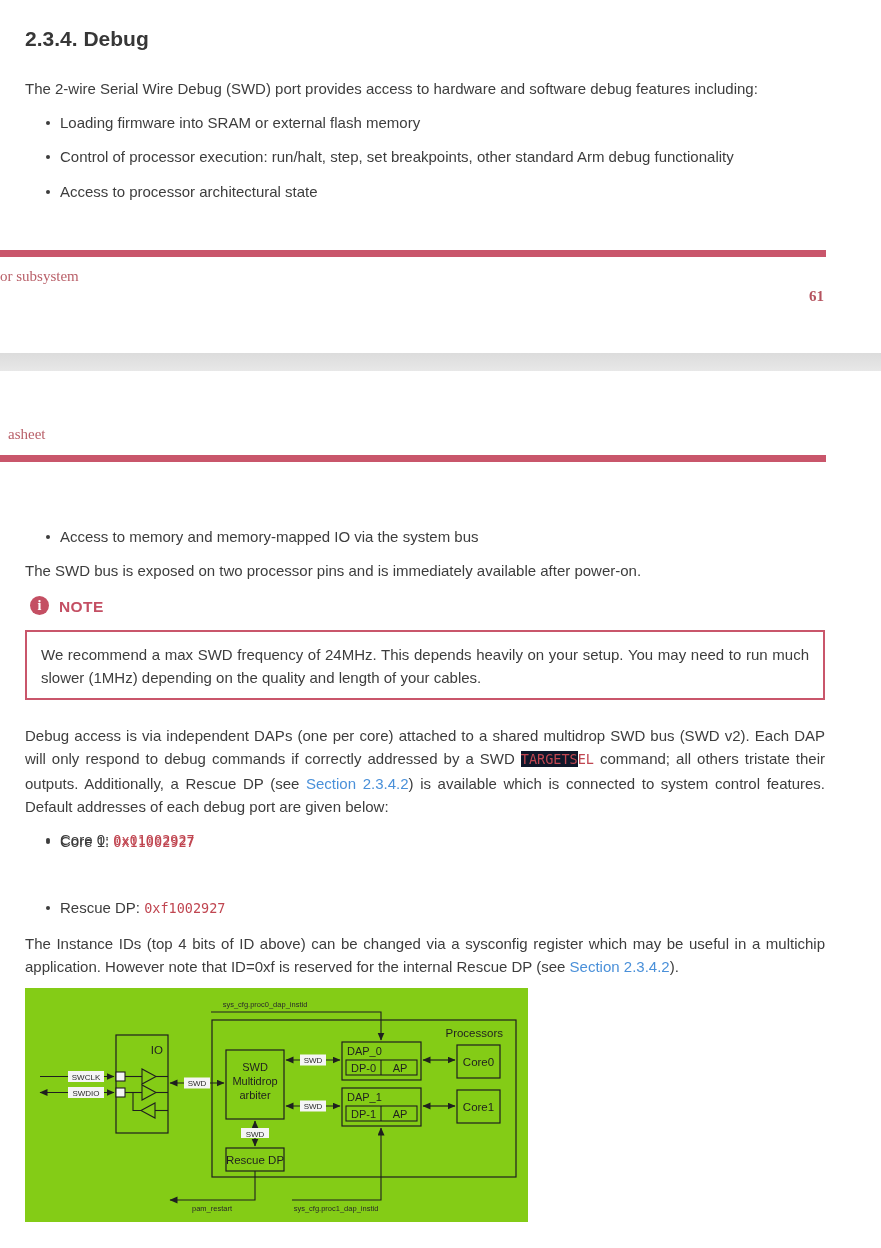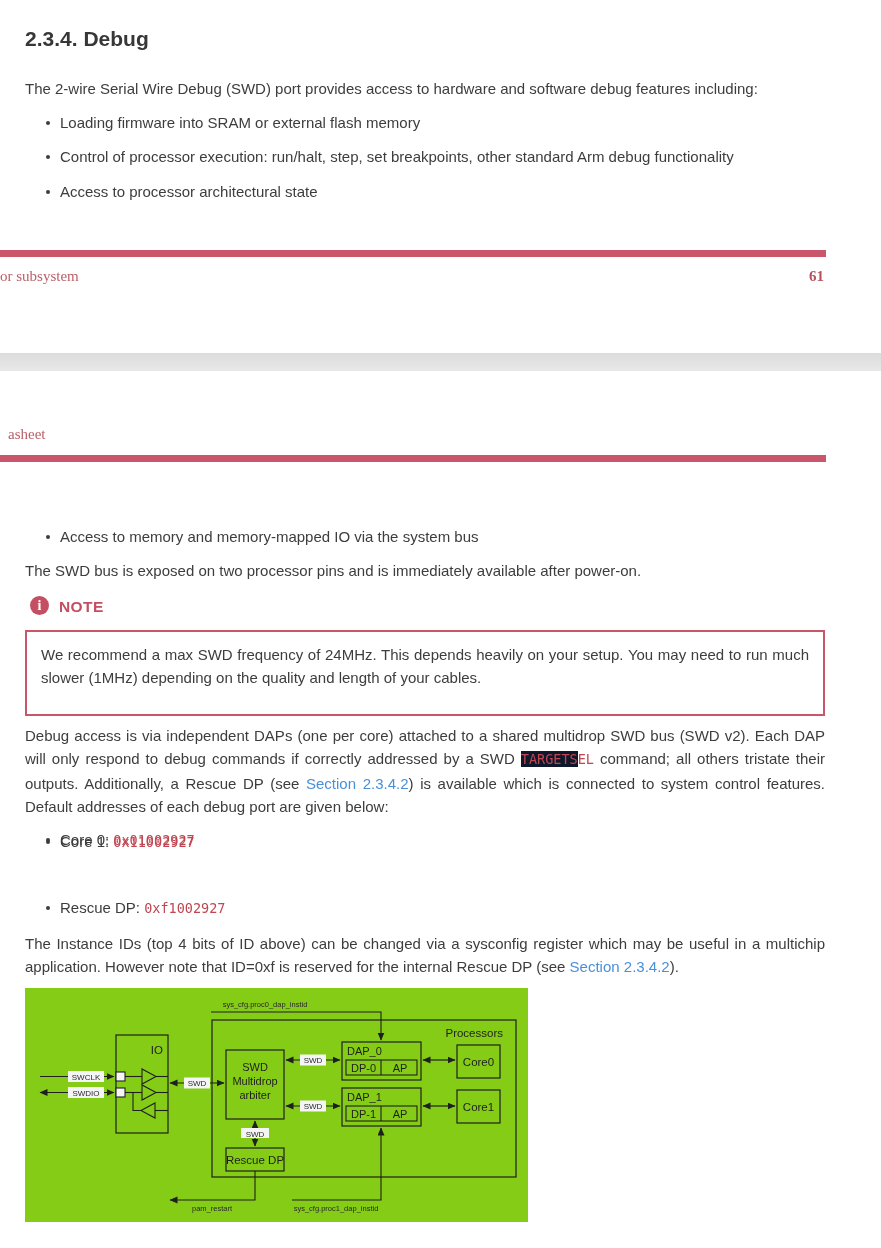--- a/index.html
+++ b/index.html
@@ -7,27 +7,27 @@
           font-family:"Liberation Sans",sans-serif;color:#3d3d3d;padding-left:24px;}
   .abs{position:absolute;}
   .h1{font-size:21px;font-weight:bold;color:#373737;}
   .body-text{font-size:15px;line-height:23.3px;color:#3d3d3d;}
   .justify{text-align:justify;}
   .li-row{position:absolute;left:46px;display:flex;align-items:flex-start;}
   .li-dot{flex:0 0 auto;width:4px;height:4px;border-radius:50%;background:#3d3d3d;margin:8px 10px 0 0;}
   .li-text{font-size:15px;line-height:19px;color:#3d3d3d;white-space:nowrap;}
   .redbar{position:absolute;left:0;height:7px;background:#c9566b;}
   .pagefoot{font-family:"Liberation Serif",serif;font-size:15px;color:#b96069;white-space:nowrap;}
-  .pagenum{font-family:"Liberation Serif",serif;font-size:15px;font-weight:bold;color:#b5535f;}
+  .pagenum{font-family:"Liberation Serif",serif;font-size:15px;font-weight:bold;color:#b5535f;margin-top:20px;}
   .graygap{position:absolute;left:0;width:881px;background:linear-gradient(#dcdcdc,#e8e8e8);}
   .note-head{position:absolute;left:59px;top:598px;font-size:15.5px;font-weight:bold;color:#c44f63;letter-spacing:0.4px;}
   .note-icon{position:absolute;left:30px;top:596px;width:19px;height:19px;border-radius:50%;background:#c44f63;}
   .note-icon i{display:block;width:100%;text-align:center;color:#ffffff;font-family:"Liberation Serif",serif;
                font-style:normal;font-weight:bold;font-size:14px;line-height:19px;}
-  .note-box{position:absolute;left:25px;top:630px;width:800px;height:86px;box-sizing:border-box;
+  .note-box{position:absolute;left:25px;top:630px;width:800px;height:70px;box-sizing:border-box;
             border:2px solid #c9566b;padding:11px 14px;}
   .code{font-family:"DejaVu Sans Mono","Liberation Mono",monospace;font-size:13.5px;color:#c04651;}
   .hl{background:#0f172a;}
   .link{color:#4a90d9;cursor:pointer;}
   .figure{position:absolute;left:25px;top:988px;width:503px;height:234px;background:#84cc16;}
   svg text{font-family:"Liberation Sans",sans-serif;fill:#1f1f1f;}
   .dg-lbl{font-size:11px;}
   .dg-lbl2{font-size:11.5px;}
   .dg-sm{font-size:7.5px;fill:#2a2a2a;}
   .dg-sm2{font-size:8px;fill:#2a2a2a;}

